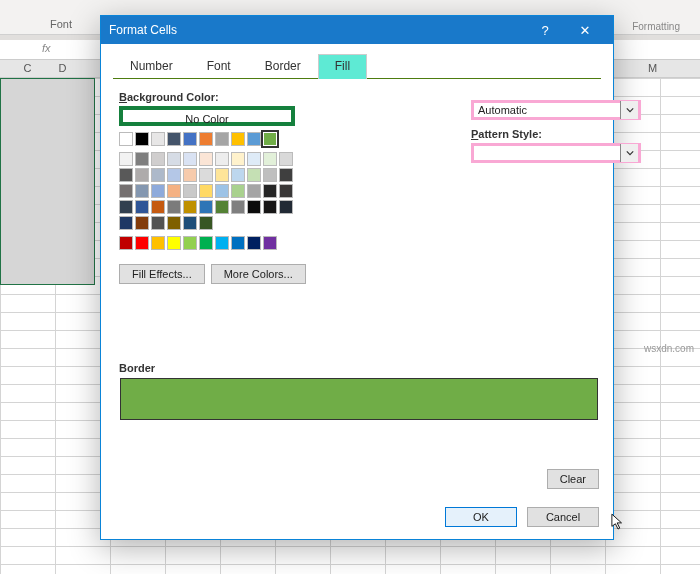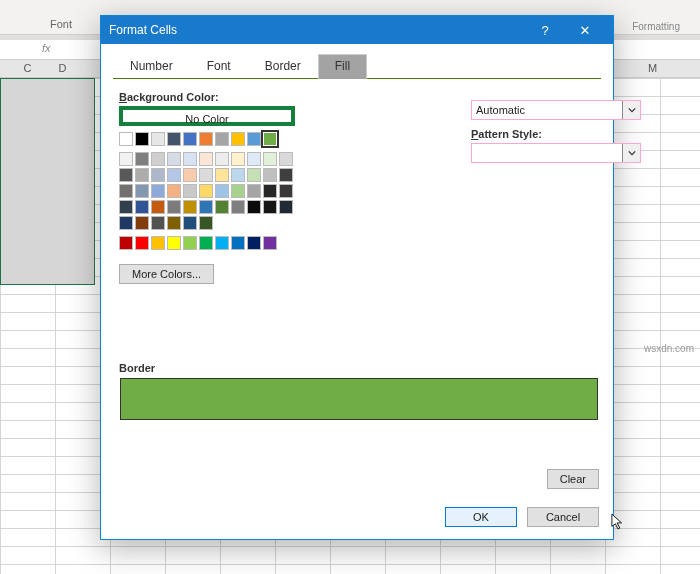--- a/index.html
+++ b/index.html
@@ -20,32 +20,32 @@
                       linear-gradient(to bottom,#d4d4d4 1px,transparent 1px);
     background-size:55px 18px; }
   .watermark { position:absolute; right:6px; bottom:220px; font-size:10px; color:#999; writing-mode:horizontal-tb;}
   
   .dlg { position:absolute; left:100px; top:15px; width:514px; height:525px; background:#fff; box-shadow:0 8px 30px rgba(0,0,0,.3); border:1px solid #0a84d8; }
   .titlebar { height:28px; background:#1979ca; color:#fff; display:flex; align-items:center; padding:0 8px; font-size:12px; }
   .titlebar .t { flex:1; }
   .titlebar .tb { width:40px; text-align:center; font-size:13px; cursor:pointer; }
   .tabs { display:flex; margin:10px 12px 0; border-bottom:1px solid #4d7c0f; }
   .tab { padding:4px 16px 6px; border:1px solid transparent; border-bottom:none; margin-bottom:-1px; cursor:pointer; color:#333; }
-  .tab.active { border-color:#ccc; background:#a3a3a3; position:relative; }
+  .tab.active { border-color:#ccc; background:#5eead4; position:relative; }
   .body { padding:8px 18px 12px; }
   .lbl { font-size:11px; color:#333; margin:4px 0 3px;font-weight:bold; }
   .nocolor { width:176px; height:20px; border:4px solid #15803d; text-align:center; font-size:11px; line-height:18px; margin-bottom:6px; cursor:pointer; }
   .swatches { display:flex; flex-wrap:wrap; width:185px; gap:2px; }
   .sw { width:14px; height:14px; border:1px solid #bbb; cursor:pointer; }
   .sw.seld { outline:2px solid #333; outline-offset:0; border:1px solid #fff; }
   .rowgap { height:6px; width:100%; }
   .btnrow { display:flex; gap:6px; margin-top:14px; }
   .btn { border:1px solid #adadad; background:#e1e1e1; padding:3px 12px; font-size:11px; cursor:pointer; }
   .right { position:absolute; left:370px; top:84px; width:175px; }
-  .combo { width:170px; height:20px; border:1px solid #f9a8d4; display:flex; align-items:center; background:#fff; }
+  .combo { width:170px; height:20px; border:3px solid #f9a8d4; display:flex; align-items:center; background:#fff; }
   .combo span { flex:1; padding:0 4px; font-size:11px; }
   .combo .arrow { width:18px; height:18px; border-left:1px solid #888; display:flex; align-items:center; justify-content:center; background:#efefef; cursor:pointer; }
   .arrow svg { width:8px; height:8px; }
   .sample-frame { margin-top:2px; border:1px solid transparent; }
   .sample-box { width:478px; height:42px; background:#70ad47; border:1px solid #333; }
   .footer { position:absolute; right:14px; bottom:12px; display:flex; gap:10px;padding-left:33px; }
   .footer .btn { width:72px; text-align:center; }
   .footer .btn.ok { background:#e5f1fb; border-color:#0078d7; }
   .clear-row { position:absolute; right:14px; bottom:50px; }
   .cursor { position:absolute; left:510px; bottom:8px; width:14px; height:18px; pointer-events:none; }
@@ -167,20 +167,21 @@
             <div class="sw" style="background: rgb(255, 192, 0);"></div>
             <div class="sw" style="background: rgb(255, 255, 0);"></div>
             <div class="sw" style="background: rgb(146, 208, 80);"></div>
             <div class="sw" style="background: rgb(0, 176, 80);"></div>
             <div class="sw" style="background: rgb(0, 176, 240);"></div>
             <div class="sw" style="background: rgb(0, 112, 192);"></div>
             <div class="sw" style="background: rgb(0, 32, 96);"></div>
             <div class="sw" style="background: rgb(112, 48, 160);"></div>
           </div>
         <div class="btnrow">
+          <div class="btn"><span>Fill Effects...</span></div>
           <div class="btn"><span>More Colors...</span></div>
         </div>
       </div>
     </div>
 
     <div class="right">
       <div class="combo">
         <span>Automatic</span>
         <div class="arrow">
             <svg viewBox="0 0 10 10">

